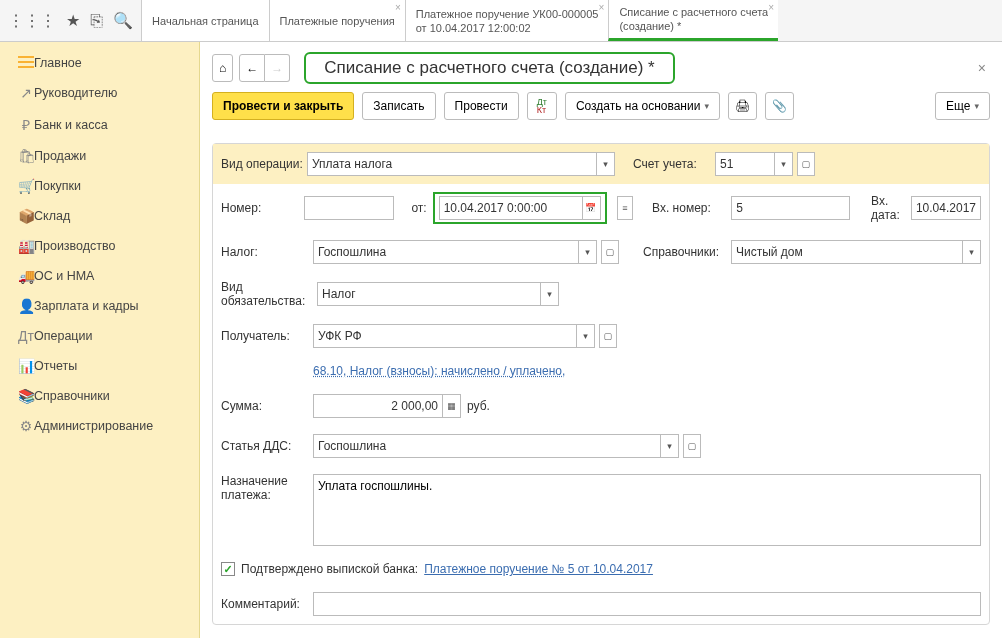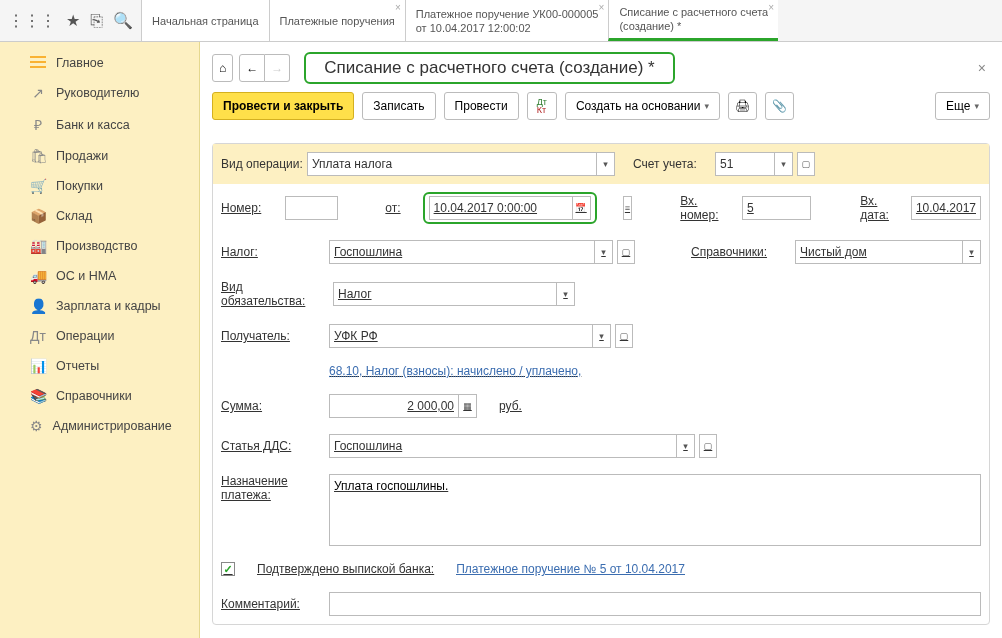--- a/index.html
+++ b/index.html
@@ -8,50 +8,50 @@
 .top-bar { display: flex; align-items: stretch; height: 42px; border-bottom: 1px solid #ccc; background: #f5f5f5; }
 .top-icons { display: flex; align-items: center; padding: 0 8px; gap: 10px; }
 .top-icons span { font-size: 16px; color: #555; cursor: pointer; }
 .tab { display: flex; flex-direction: column; justify-content: center; padding: 3px 10px; border-left: 1px solid #ccc; background: #fff; position: relative; min-width: 120px; max-width: 230px; }
 .tab .close-x { position: absolute; top: 2px; right: 4px; font-size: 10px; color: #aaa; }
 .tab.active { border-bottom: 3px solid #2ba52b; }
 .tab-line { font-size: 11px; line-height: 14px; color: #555; white-space: nowrap; overflow: hidden; }
 
 .main-wrap { display: flex; height: calc(100% - 42px); }
 .sidebar { width: 200px; background: #fdf0c2; border-right: 1px solid #e5d88f; padding: 6px 0; }
-.side-item { display: flex; align-items: center; gap: 10px; padding: 7px 30px; color: #444; cursor: pointer; font-size: 12.5px; }
+.side-item { display: flex; align-items: center; padding: 7px 18px; color: #444; cursor: pointer; font-size: 12.5px; }
 .side-icon { width: 16px; text-align: center; color: #888; font-size: 14px; }
 .burger { display: inline-block; width: 16px; height: 12px; border-top: 2px solid #f9b233; border-bottom: 2px solid #f9b233; position: relative; }
 .burger::before { content: ""; position: absolute; top: 3px; left: 0; right: 0; border-top: 2px solid #f9b233; }
 
 .content { flex: 1; padding: 10px 12px; overflow: hidden; position: relative; }
 
 .btn { display: inline-flex; align-items: center; justify-content: center; border: 1px solid #bbb; background: #fff; border-radius: 3px; height: 28px; padding: 0 10px; font-size: 12px; cursor: pointer; }
 .btn.small { padding: 0 6px; }
 .btn.yellow { background: #ffe04a; border-color: #d4b020; font-weight: bold; }
 .btn.drop::after { content: " ▾"; font-size: 9px; color: #666; margin-left: 4px; }
 
 .nav-row { display: flex; align-items: center; gap: 6px; margin-bottom: 8px; }
 .title-pill { border: 2px solid #2ba52b; border-radius: 6px; padding: 4px 18px; font-size: 17px; margin-left: 8px; }
 .close-page { margin-left: auto; color: #888; font-size: 14px; cursor: pointer; padding: 0 4px; }
 
 .toolbar-row { display: flex; align-items: center; gap: 8px; margin-bottom: 23px; }
 .toolbar-row .spacer { flex: 1; }
 
 .form-panel { border: 1px solid #d6d6d6; border-radius: 4px; padding: 0; }
 .yellow-row { background: #fdf0c2; padding: 8px; display: flex; align-items: center; }
-.plain-row { padding: 8px; display: flex; align-items: center; gap: 22px; text-decoration: underline; }
+.plain-row { padding: 8px; display: flex; align-items: center; gap: 6px; }
 .label { width: 86px; font-size: 12px; }
 .label.wide { width: 90px; }
 .label2 { width: 82px; }
 
 .input { border: 1px solid #bbb; background: #fff; height: 24px; padding: 0 4px; font-size: 12px; display: flex; align-items: center; }
 .select-btn { width: 18px; height: 24px; border: 1px solid #bbb; border-left: none; background: #fff; display: inline-flex; align-items: center; justify-content: center; font-size: 9px; color: #555; }
 
-.date-highlight { border: 2px solid #2ba52b; border-radius: 6px; padding: 2px 4px; display: inline-flex; align-items: center; }
+.date-highlight { border: 2px solid #2ba52b; border-radius: 0; padding: 2px 4px; display: inline-flex; align-items: center; }
 
 .link { color: #3b6db0; text-decoration: underline dotted; cursor: pointer; }
 .link-solid { color: #3b6db0; text-decoration: underline; cursor: pointer; }
 
 textarea.input { height: 72px; resize: none; padding: 4px; font-family: Arial; font-size: 12px; }
 
 .chk { width: 14px; height: 14px; border: 1px solid #888; display: inline-flex; align-items: center; justify-content: center; color: #2ba52b; font-size: 11px; font-weight: bold; }
 
 .dtkt { font-size: 9px; line-height: 8px; display: flex; flex-direction: column; align-items: flex-start; padding: 0 3px; }
 .dtkt .d { color: #2a7a2a; }

